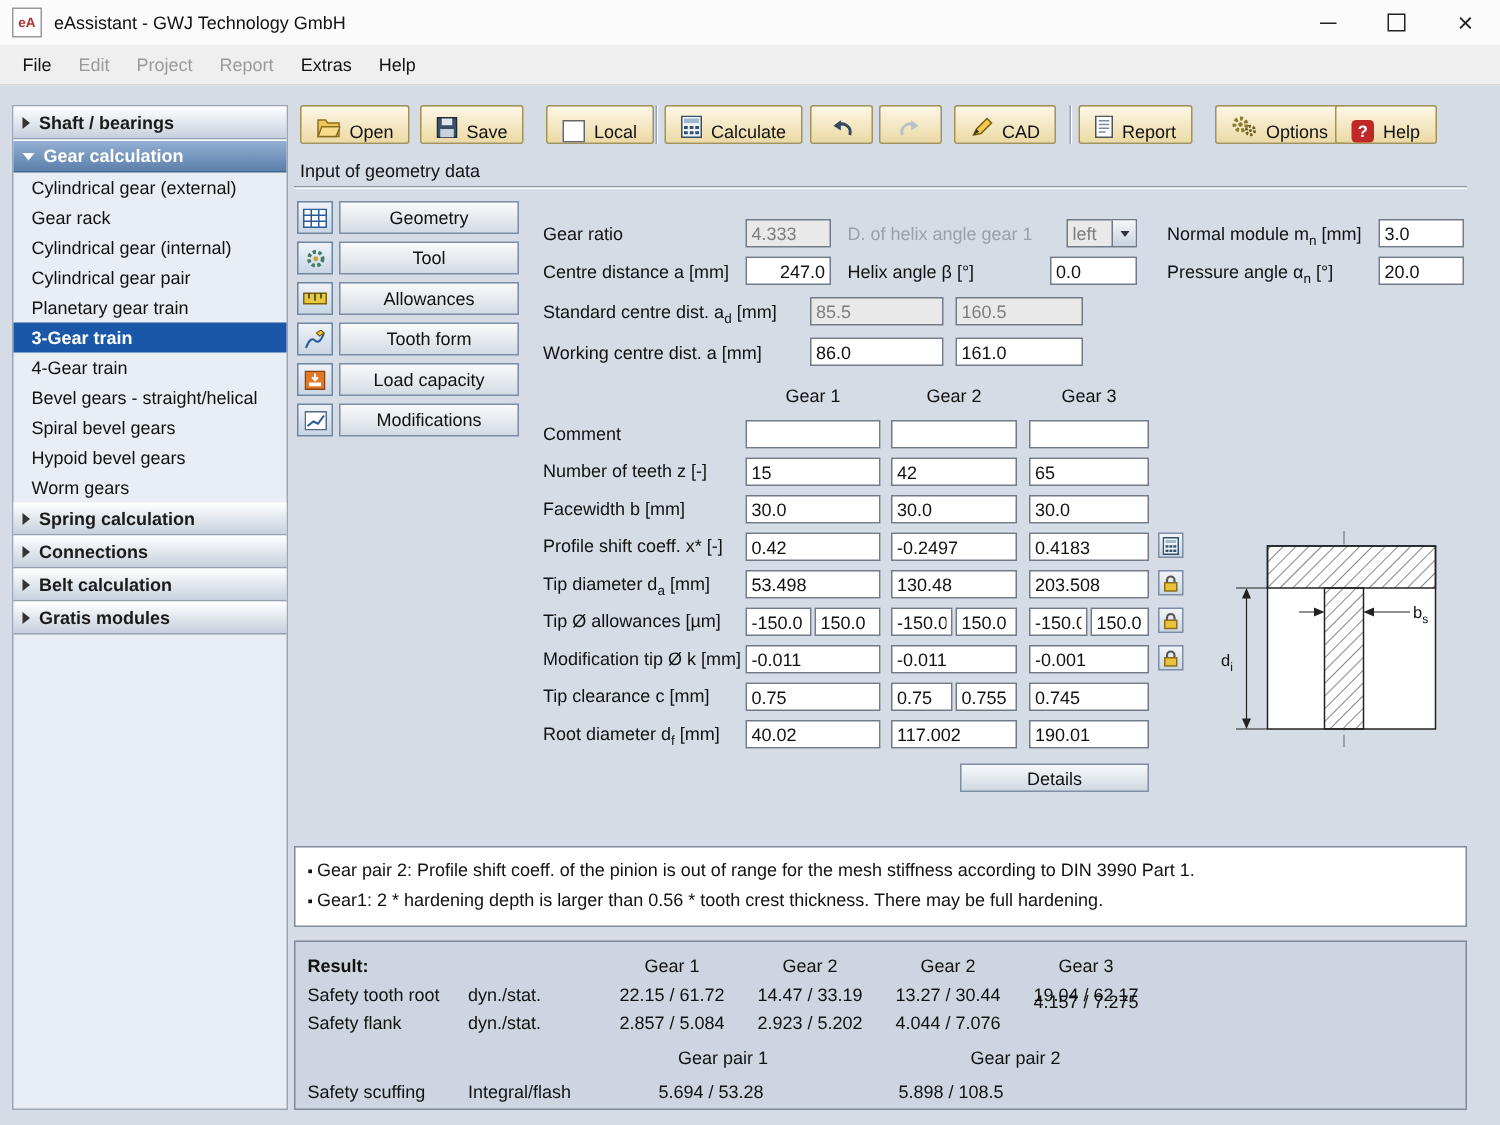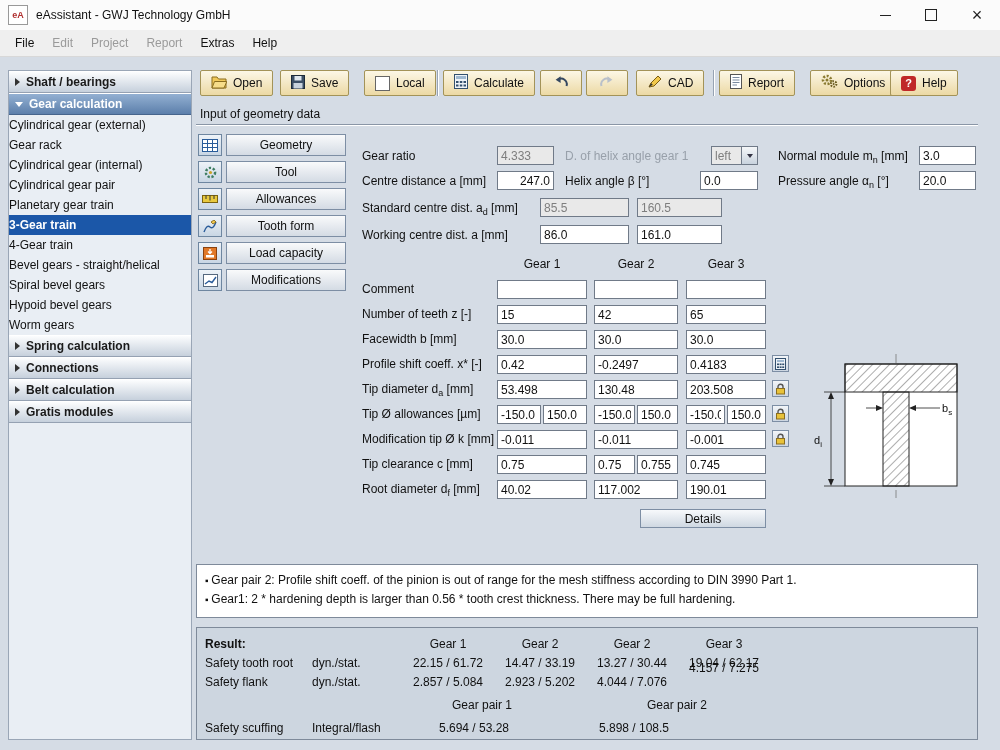--- a/index.html
+++ b/index.html
@@ -29,25 +29,25 @@
 
   
   .sidebar{position:absolute;left:8px;top:70px;width:184px;height:670px;background:#e9eef4;
            border:1px solid #9aa6b6;box-sizing:border-box}
   .acc-header{height:22px;display:flex;align-items:center;gap:6px;padding-left:6px;box-sizing:border-box;
               background:linear-gradient(#fcfdfe,#c6d0dc);border-top:1px solid #fff;
               border-bottom:1px solid #95a1b2;font-weight:bold;color:#1a1a1a}
   .acc-header.expanded{background:linear-gradient(#93b0d2,#5c7fab);color:#fff;border-bottom:1px solid #46648c}
   .tri-r{width:0;height:0;border-left:5px solid #333;border-top:4px solid transparent;border-bottom:4px solid transparent}
   .tri-d{width:0;height:0;border-top:5px solid #fff;border-left:4px solid transparent;border-right:4px solid transparent}
-  .nav-item{height:20px;line-height:20px;white-space:nowrap;overflow:hidden}
+  .nav-item{height:20px;line-height:20px;padding-left:12px;white-space:nowrap;overflow:hidden}
   .nav-item.selected{background:#1b57a8;color:#fff;font-weight:bold}
 
   
-  .tbtn{position:absolute;top:70px;height:26px;display:flex;align-items:center;gap:6px;padding:0 10px;
+  .tbtn{position:absolute;top:70px;height:26px;display:flex;align-items:flex-end;gap:6px;padding:0 10px;
         background:linear-gradient(#fcf7e6,#ecd9a4);border:1px solid #a39358;border-radius:2px;
         font:inherit;color:#111;box-sizing:border-box}
   .tsep{position:absolute;top:70px;width:1px;height:26px;background:#97a3b3;border-right:1px solid #fff}
   .checkbox{width:13px;height:13px;background:#fff;border:1px solid #666;display:inline-block}
   .help-badge{width:15px;height:15px;background:#c02828;color:#fff;border-radius:3px;font-weight:bold;
               display:flex;align-items:center;justify-content:center;font-size:11px}
   .help-badge::before{content:"?"}
 
   
   .section-title{position:absolute;left:200px;top:107px;color:#111}

